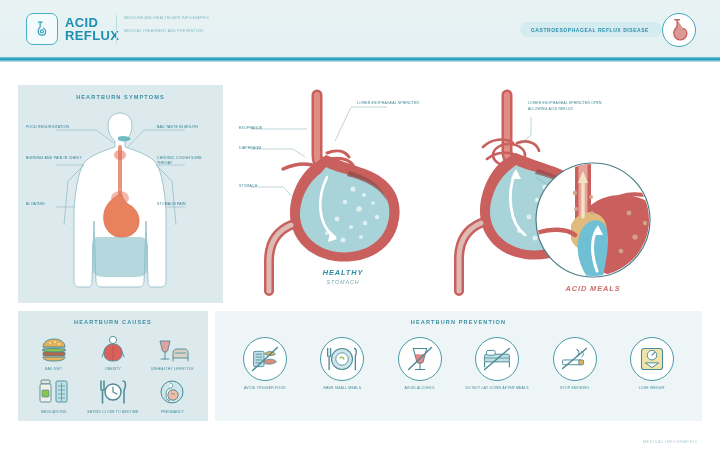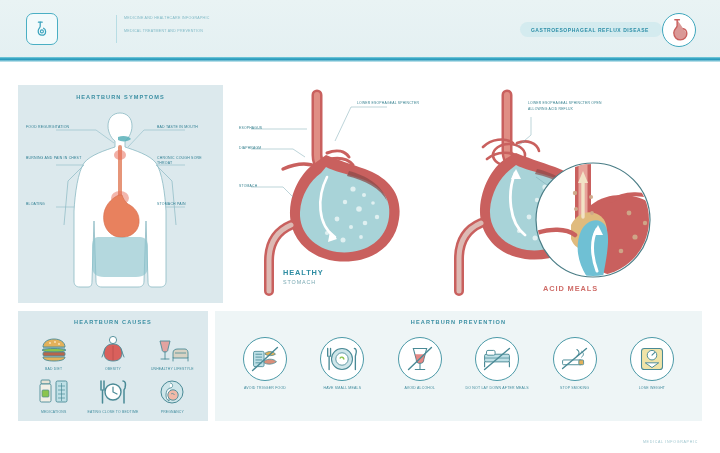--- a/index.html
+++ b/index.html
@@ -67,21 +67,21 @@
     line-height: 1.5; text-transform: uppercase; width: 60px;
   }
   .sym-label.right { text-align: left; }
 
   
   #diagrams { left: 231px; top: 85px; width: 471px; height: 218px; background: #ffffff; }
   .diag-label {
     position: absolute; font-size: 3.4px; color: #36818f; letter-spacing: .2px;
     line-height: 1.5; text-transform: uppercase;
   }
-  .caption { position: absolute; text-align: left; }
+  .caption { position: absolute; text-align: center; font-style: italic; }
   .caption .c1 {
     font-size: 7.4px; font-weight: bold; color: #2d8ca2; letter-spacing: .9px;
   }
   .caption .c2 {
     font-size: 5.4px; color: #7aa9b3; letter-spacing: .9px; margin-top: 2px;
   }
   .caption.reflux .c1 { color: #cf6c68; }
 
   
   #causes { left: 18px; top: 311px; width: 190px; height: 110px; }
@@ -127,20 +127,24 @@
 
   <div class="header">
 
     <div class="logo-wrap">
       <div class="logo-badge">
         <svg width="20" height="20" viewBox="0 0 20 20">
           <path d="M8.2 3.2 L8.2 7.2 C8.2 9 6.2 9.4 6.2 12 C6.2 14.4 7.8 16.2 9.9 16.2 C12 16.2 13.6 14.6 13.6 12.4 C13.6 10.4 12.4 9.6 11.6 9.2" fill="none" stroke="#3aa3bd" stroke-width="1.25" stroke-linecap="round"></path>
           <path d="M6.4 3.2 L10.2 3.2" stroke="#3aa3bd" stroke-width="1.25" stroke-linecap="round"></path>
           <circle cx="9.9" cy="12.4" r="1.5" fill="none" stroke="#3aa3bd" stroke-width="1.1"></circle>
         </svg>
+      </div>
+      <div class="logo-text">
+        <div class="l1">ACID</div>
+        <div class="l2">REFLUX</div>
       </div>
     </div>
 
     <div class="header-sep"></div>
     <div class="header-sub">
       <div>MEDICINE AND HEALTHCARE INFOGRAPHIC</div>
       <div>MEDICAL TREATMENT AND PREVENTION</div>
     </div>
 
     <div class="gerd-banner">

